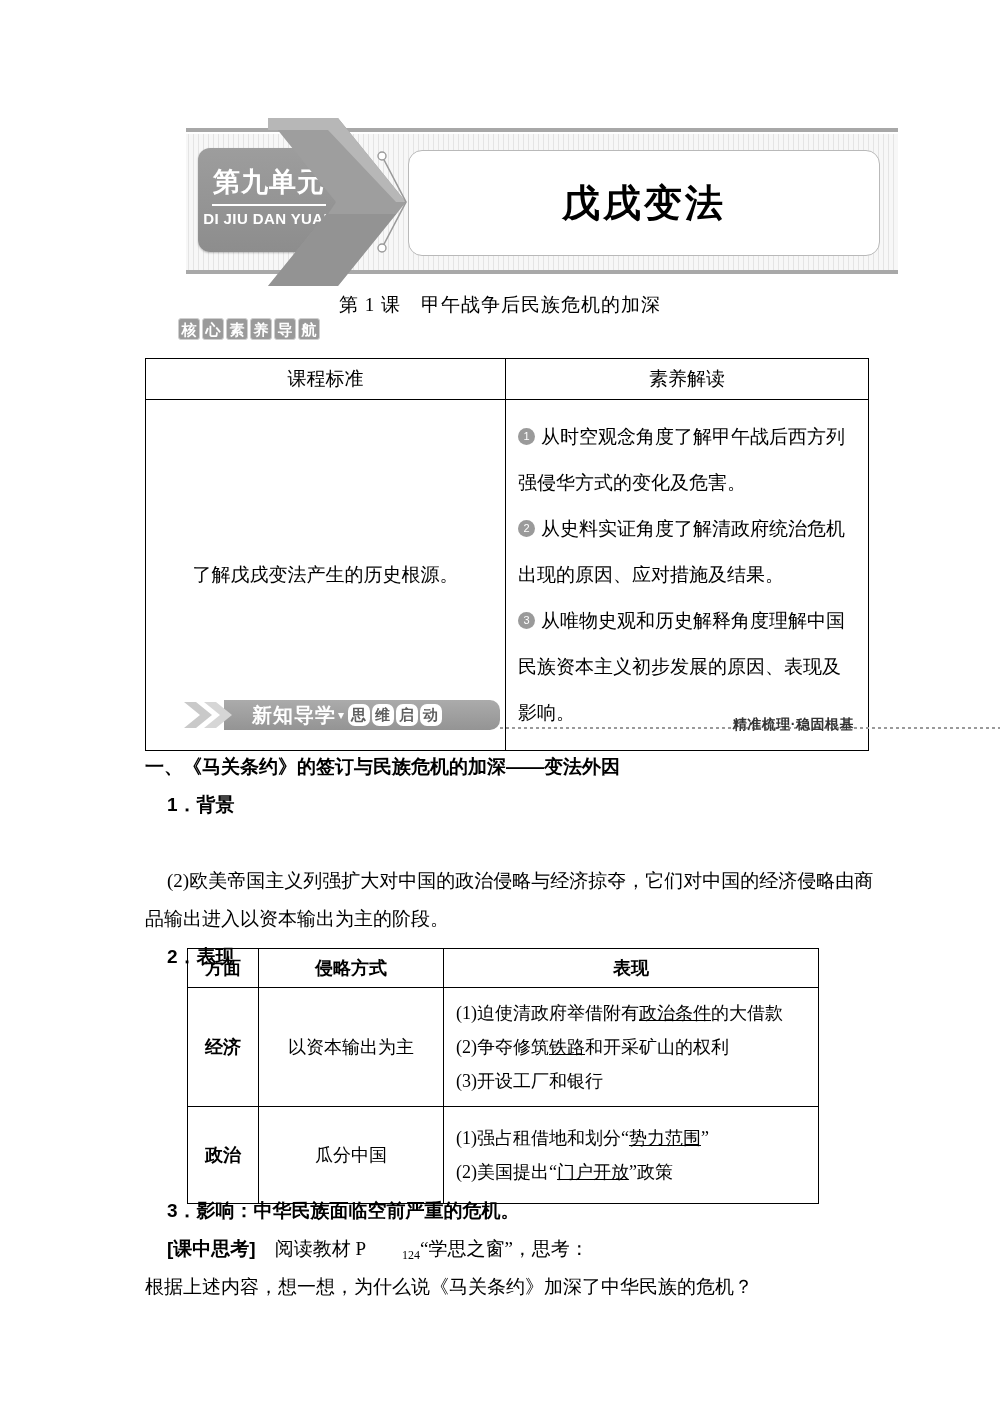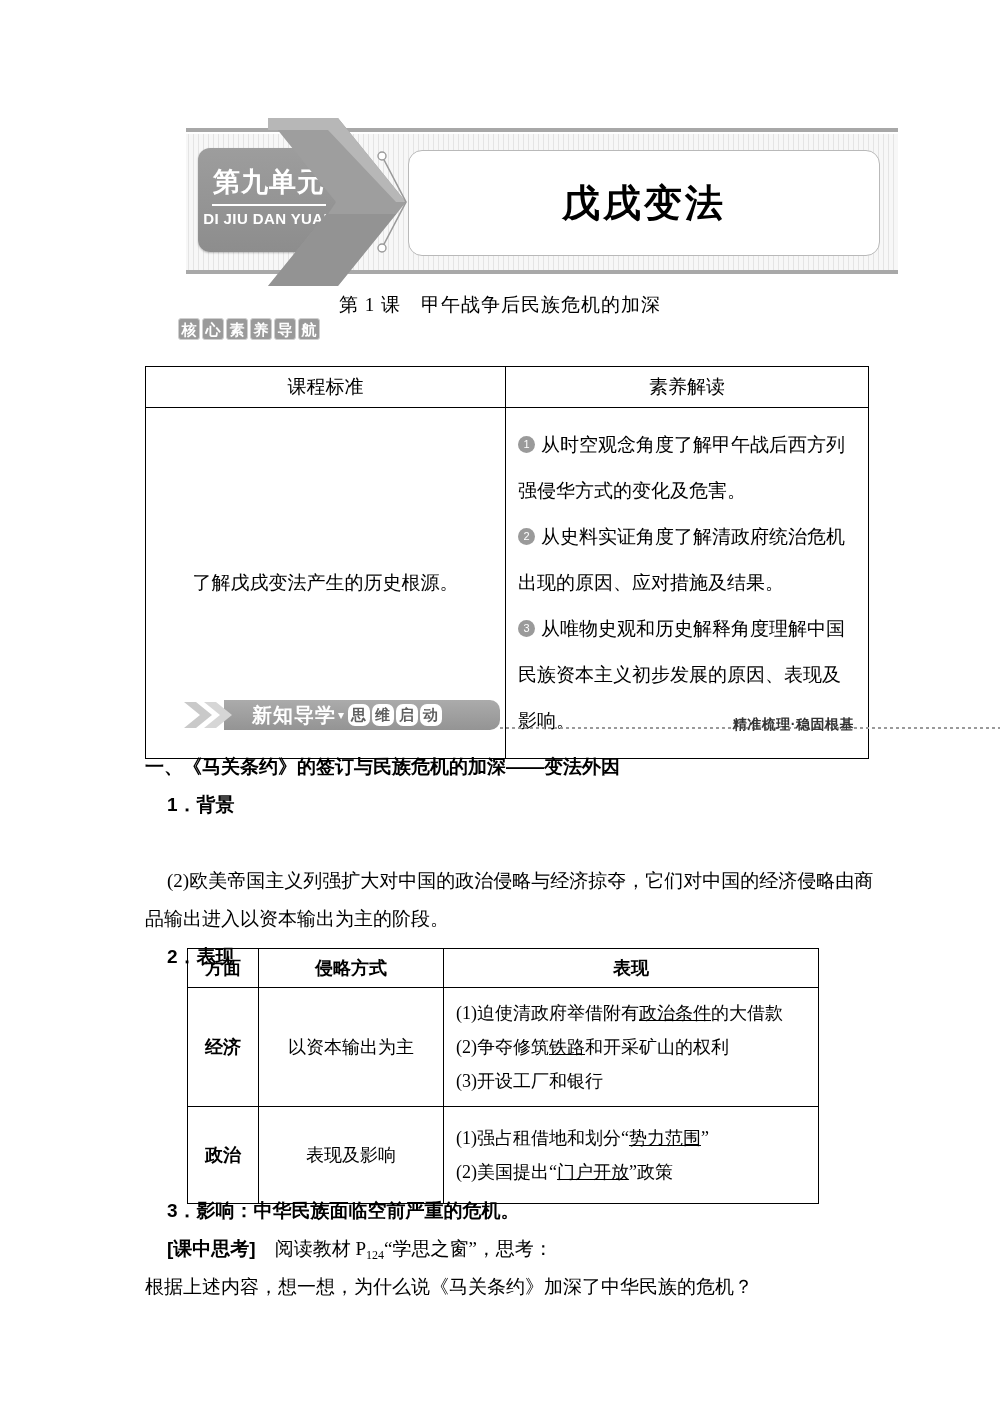--- a/index.html
+++ b/index.html
@@ -186,21 +186,21 @@
     text-align: center;
     border-radius: 3px;
     border: 1px solid #cfcfcf;
     box-sizing: border-box;
   }
 
   
   .tbl1 {
     position: absolute;
     left: 145px;
-    top: 366px;
+    top: 358px;
     width: 723px;
     border-collapse: collapse;
     table-layout: fixed;
   }
   .tbl1 td, .tbl1 th {
     border: 1.2px solid #000;
     padding: 0;
     vertical-align: middle;
   }
   .tbl1 th {
@@ -388,20 +388,21 @@
     position: absolute;
     left: 145px;
     width: 726px;
     font-size: 19px;
     line-height: 38px;
     font-family: "Liberation Serif", "DejaVu Serif", serif;
   }
   .sub {
     font-size: 12px;
     vertical-align: -4px;
+    margin-left: 36px;
   }
 </style>
 </head>
 <body>
 
 <div class="page">
 
   <div class="unit-banner">
     <div class="banner-rule-top"></div>
     <div class="banner-stripes"></div>
@@ -517,21 +518,21 @@
       <td class="t2-aspect">经济</td>
       <td class="t2-method">以资本输出为主</td>
       <td class="t2-manifest">
         <span class="ln"><span>(1)迫使清政府举借附有</span><span class="u">政治条件</span><span>的大借款</span></span>
         <span class="ln"><span>(2)争夺修筑</span><span class="u">铁路</span><span>和开采矿山的权利</span></span>
         <span class="ln"><span>(3)开设工厂和银行</span></span>
       </td>
     </tr>
     <tr>
       <td class="t2-aspect" style="height:96px">政治</td>
-      <td class="t2-method">表现及影响</td>
+      <td class="t2-method">瓜分中国</td>
       <td class="t2-manifest">
         <span class="ln"><span>(1)强占租借地和划分“</span><span class="u">势力范围</span><span>”</span></span>
         <span class="ln"><span>(2)美国提出“</span><span class="u">门户开放</span><span>”政策</span></span>
       </td>
     </tr>
   </tbody>
     </table>
 
   <div class="tail bt-para" style="top:1192px;">
     <span class="bt-heading">3．影响：中华民族面临空前严重的危机。</span>

